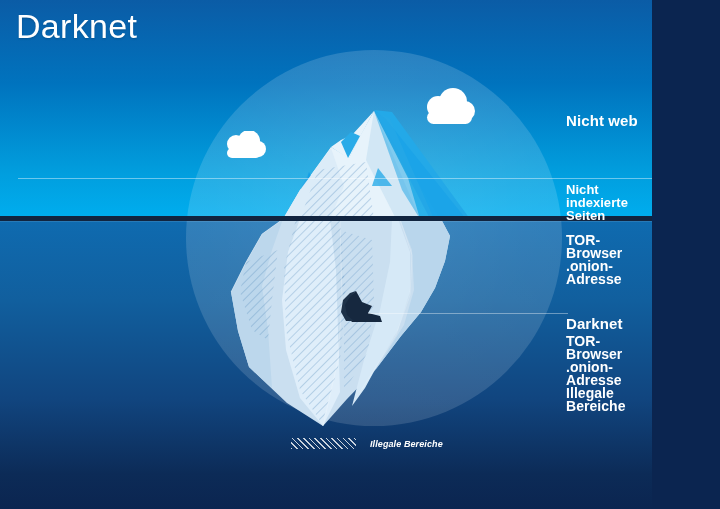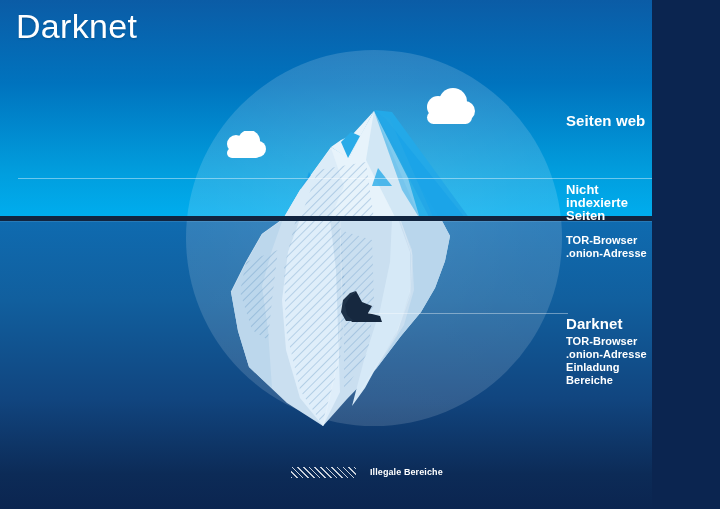--- a/index.html
+++ b/index.html
@@ -46,28 +46,28 @@
   .cloud{position:absolute;z-index:20;}
   
   .title{
     position:absolute;left:16px;top:7px;z-index:60;
     color:#fff;font-size:34px;font-weight:400;letter-spacing:.3px;
     text-shadow:0 1px 2px rgba(0,0,0,.18);
   }
   .lbl{position:absolute;z-index:60;color:#fff;}
   .lbl .h{font-size:15px;font-weight:700;letter-spacing:.1px;line-height:18px;}
   .lbl .sub{font-size:13px;font-weight:700;line-height:13px;letter-spacing:.05px;}
-  .lbl .li{font-size:11px;font-weight:700;line-height:13px;letter-spacing:.05px;}
+  .lbl .li{font-size:14px;font-weight:700;line-height:13px;letter-spacing:.05px;}
   #lbl-clear{left:566px;top:112px;}
   #lbl-deep{left:566px;top:183px;}
   #lbl-tor{left:566px;top:234px;}
   #lbl-darknet{left:566px;top:315px;}
   #lbl-darknet .h{font-size:15px;margin-bottom:2px;}
   
-  .legend{position:absolute;left:291px;top:467px;z-index:60;display:flex;}
+  .legend{position:absolute;left:291px;top:438px;z-index:60;display:flex;align-items:center;font-style:italic;}
   .legend .sw{
     width:65px;height:11px;
     background-image:repeating-linear-gradient(45deg,
         rgba(255,255,255,.78) 0px, rgba(255,255,255,.78) 1px,
         rgba(255,255,255,0) 1px, rgba(255,255,255,0) 4px);
   }
   .legend .lt{margin-left:14px;color:#fff;font-size:9px;font-weight:700;letter-spacing:.1px;}
   svg{display:block;}
   #berg{position:absolute;left:0;top:0;z-index:30;}
 </style>
@@ -177,37 +177,37 @@
     </g>
   </svg>
 
   <div class="rule deep"></div>
   <div class="rule dark"></div>
   <div class="waterline"></div>
 
   <div class="title">Darknet</div>
 
   <div class="lbl" id="lbl-clear">
-    <div class="h">Seiten web</div>
+    <div class="h">Nicht web</div>
   </div>
 
   <div class="lbl" id="lbl-deep">
     <div class="sub">Nicht indexierte Seiten</div>
   </div>
 
   <div class="lbl" id="lbl-tor">
     <div class="li">TOR-Browser</div>
     <div class="li">.onion-Adresse</div>
   </div>
 
   <div class="lbl" id="lbl-darknet">
     <div class="h">Darknet</div>
     <div class="li">TOR-Browser</div>
     <div class="li">.onion-Adresse</div>
-    <div class="li">Einladung</div>
+    <div class="li">Illegale</div>
     <div class="li">Bereiche</div>
   </div>
 
   <div class="legend">
     <div class="sw"></div>
     <div class="lt">Illegale Bereiche</div>
   </div>
 
 </div>
 

